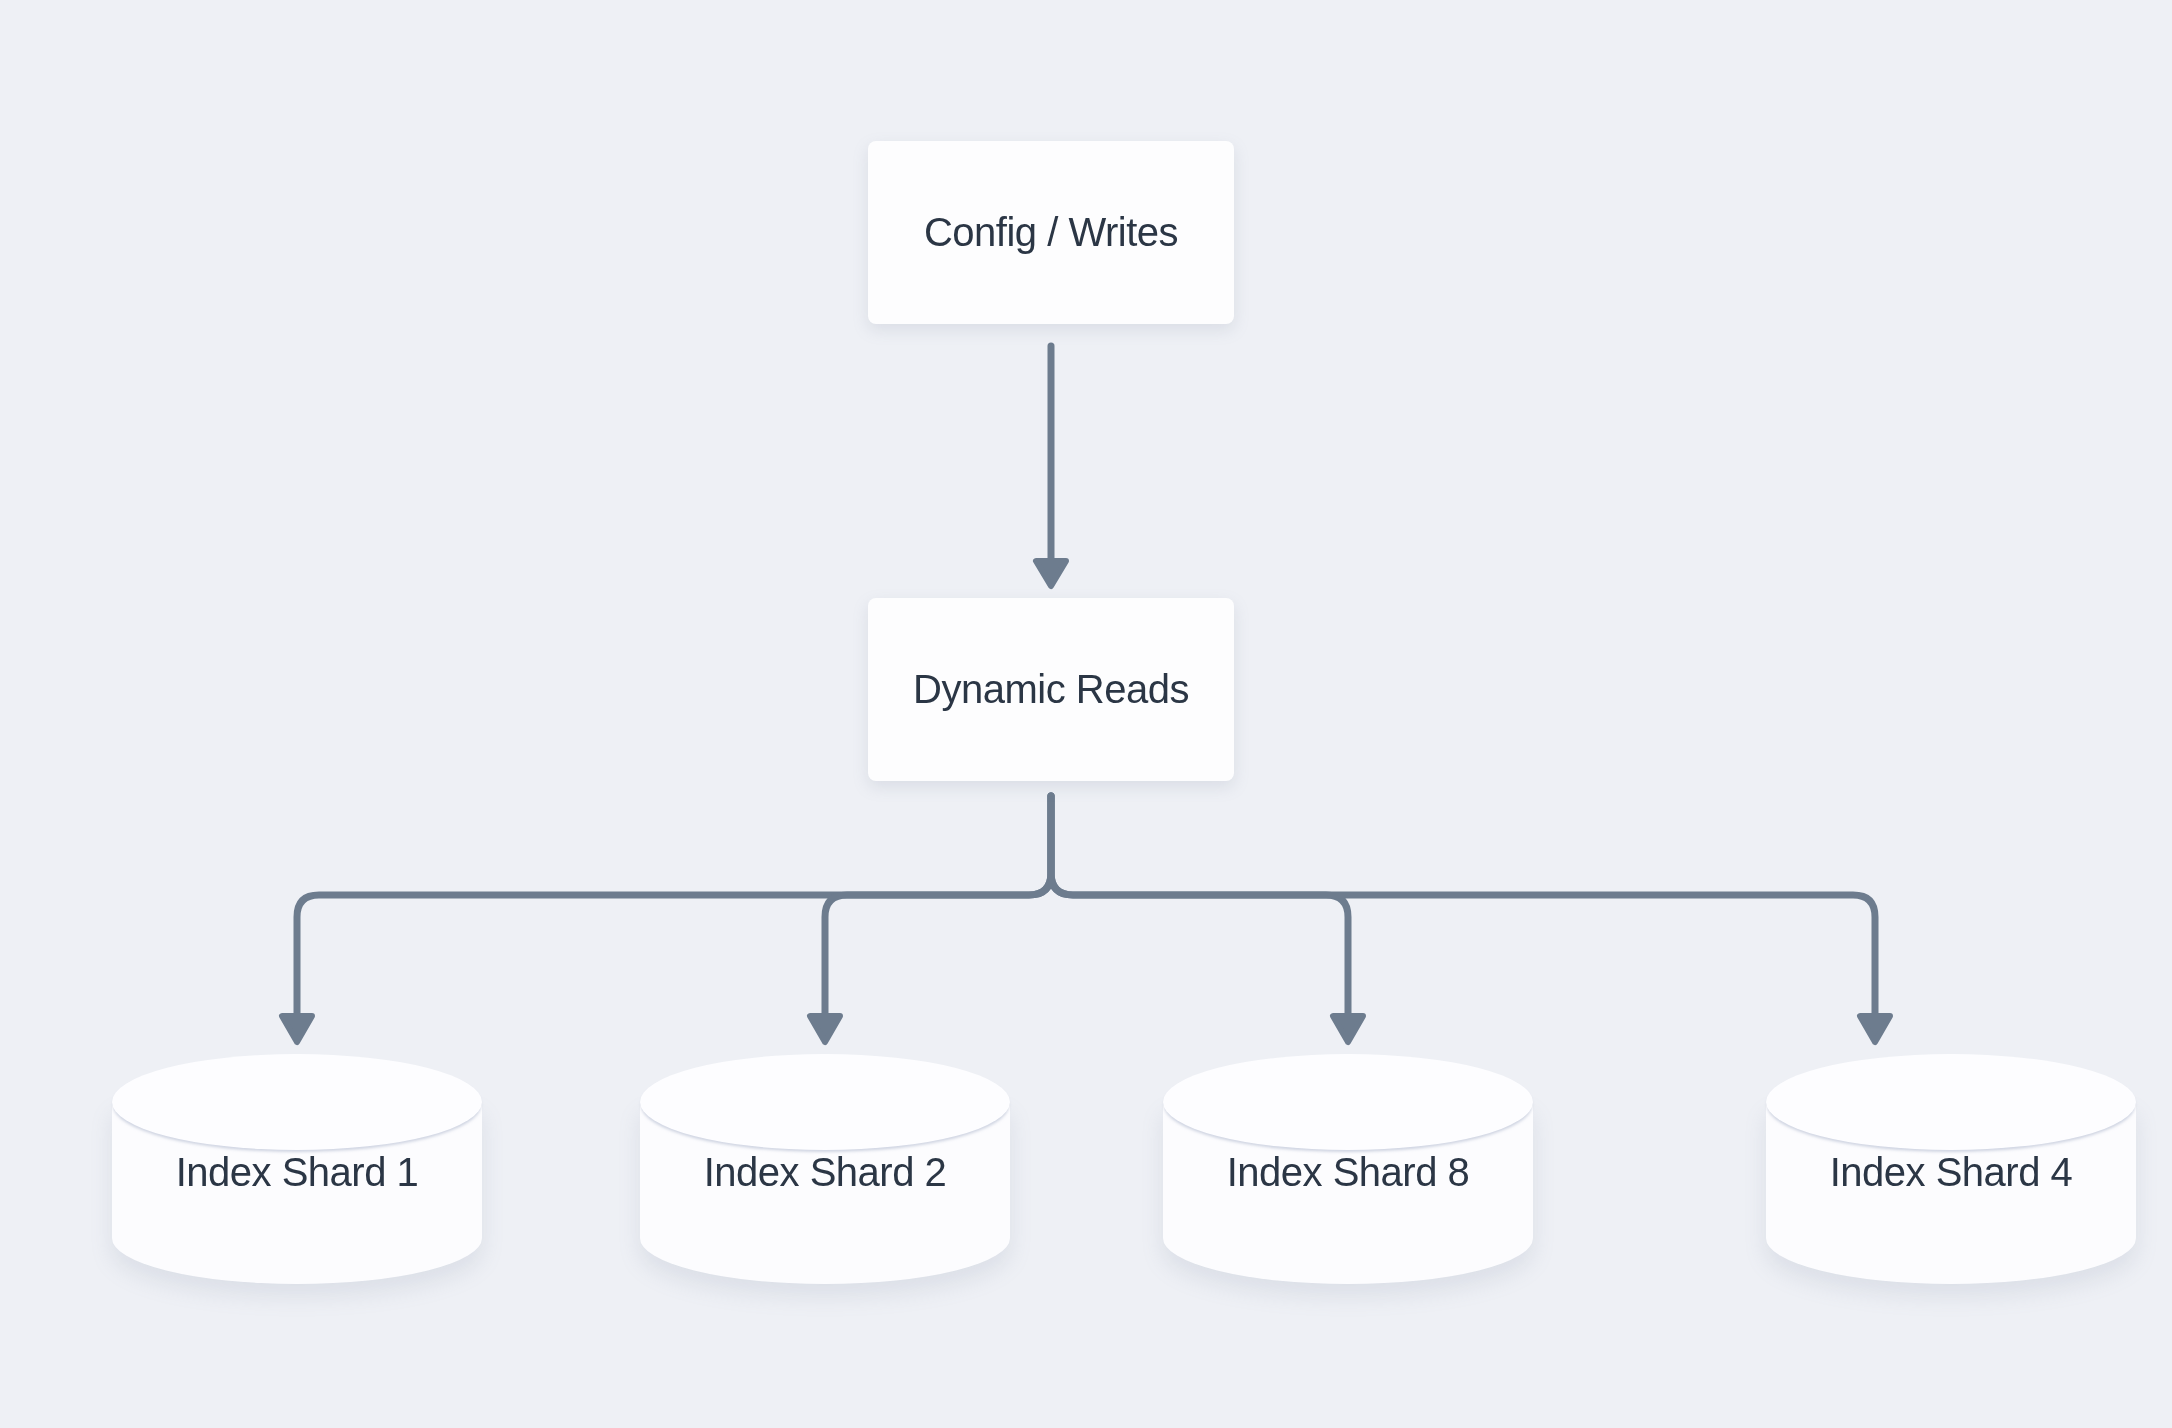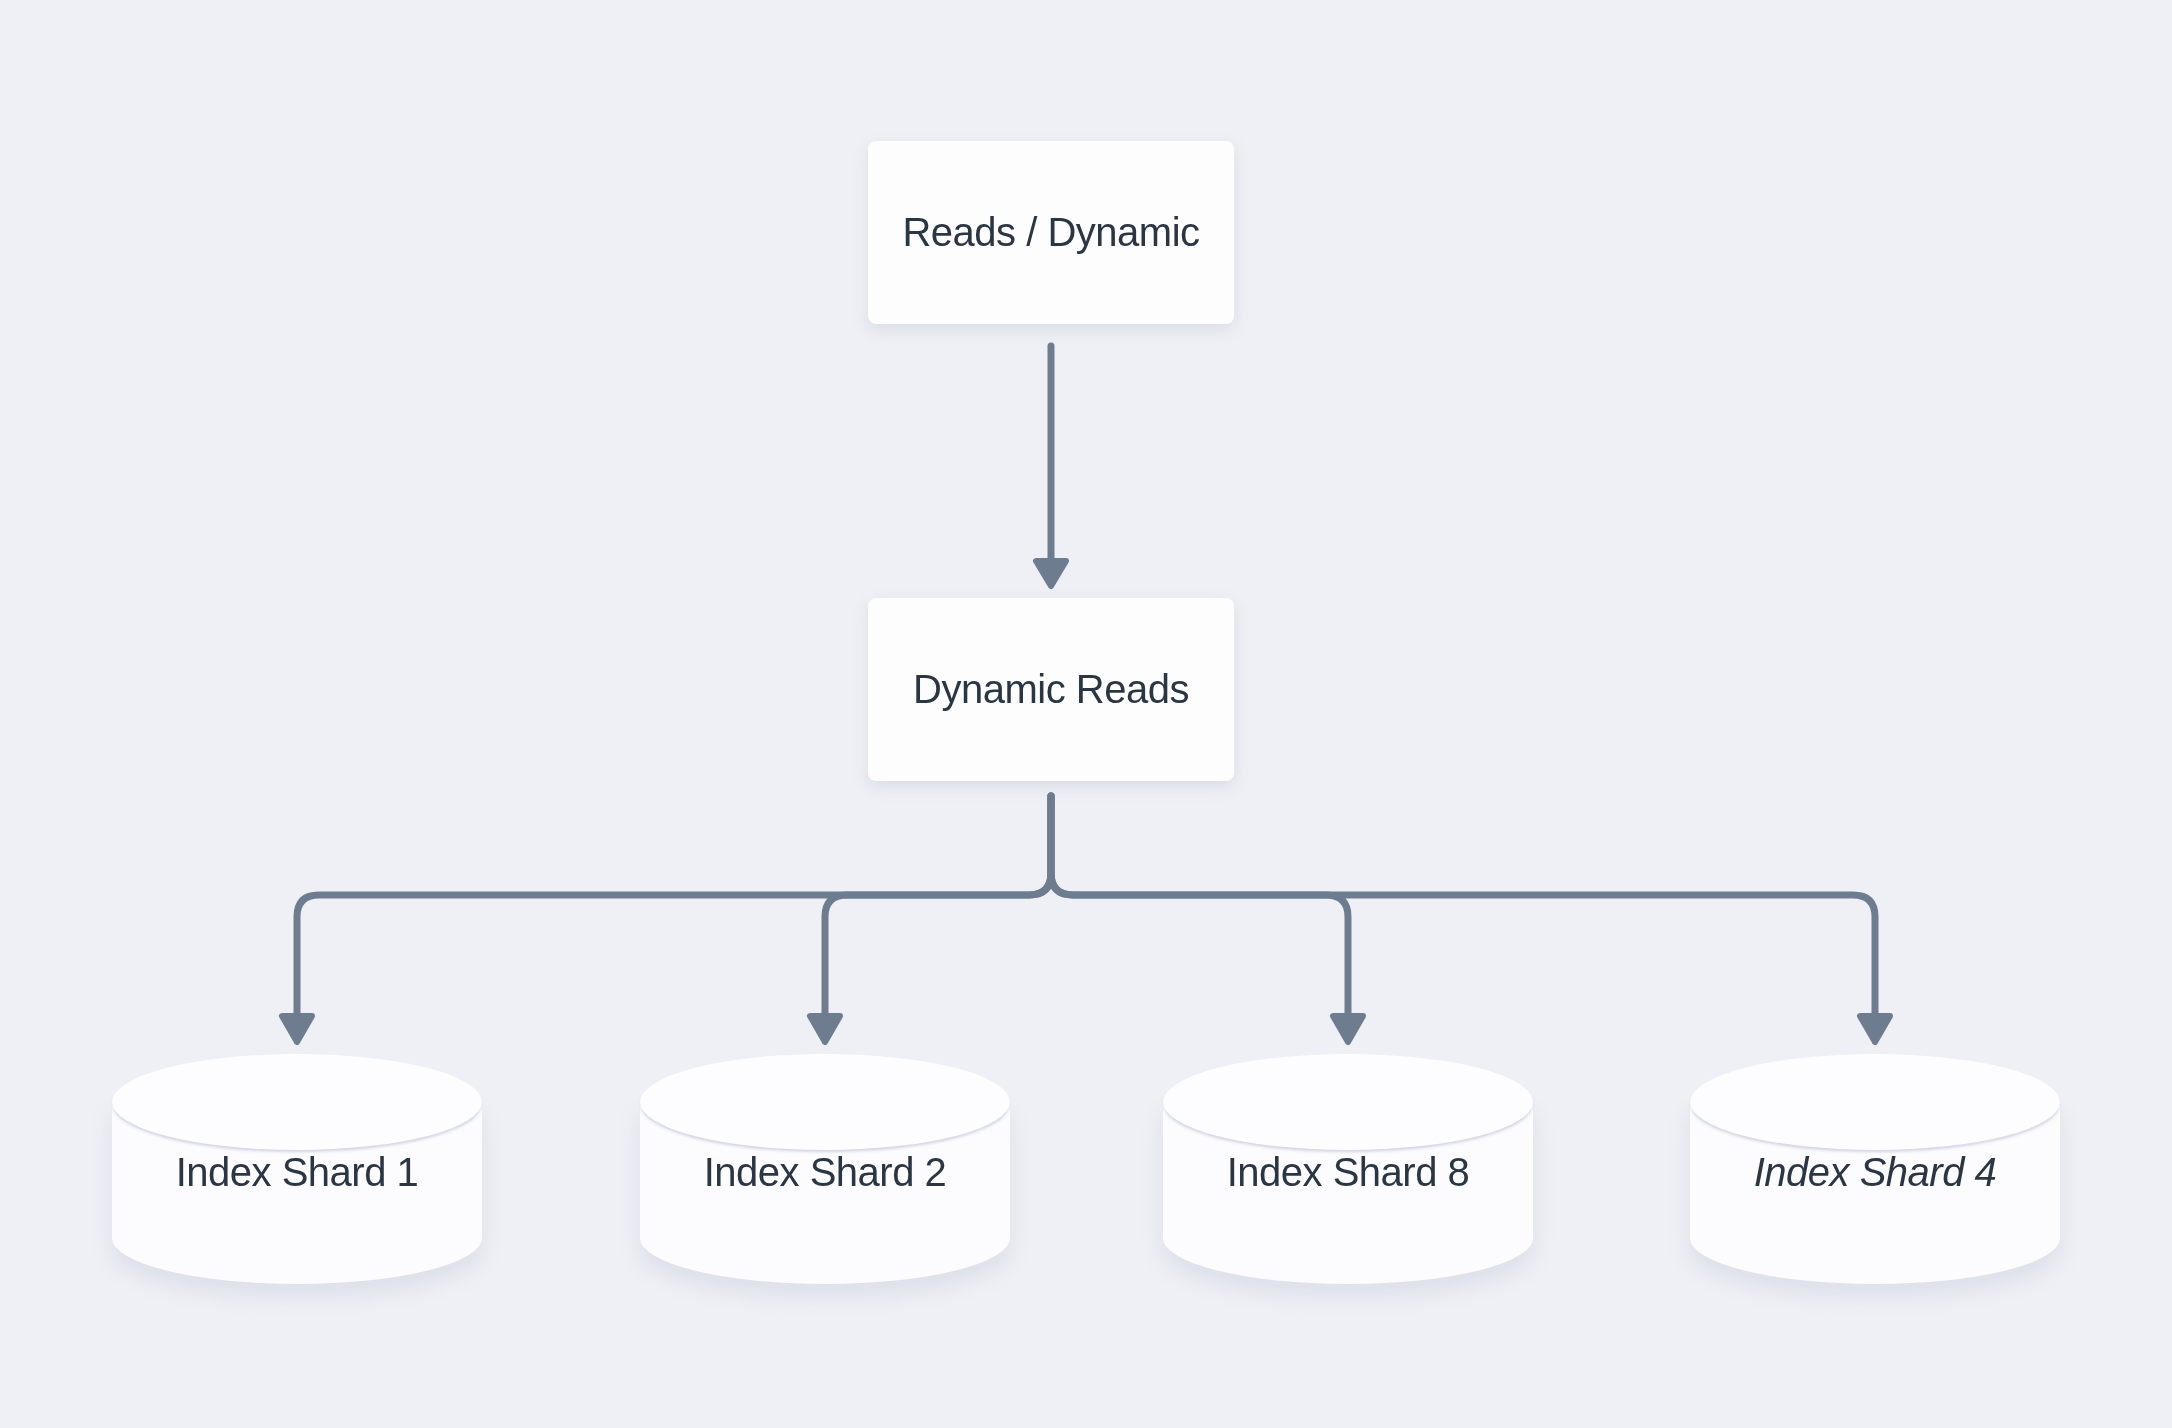--- a/index.html
+++ b/index.html
@@ -93,21 +93,21 @@
     align-items: flex-start;
     justify-content: center;
   }
   
   #box-reads-writes   { left: 868px; top: 141px; }
   #box-dynamic-config { left: 868px; top: 598px; }
   
   #cyl-shard-1 { left: 112px;  top: 1054px; }
   #cyl-shard-2 { left: 640px;  top: 1054px; }
   #cyl-shard-3 { left: 1163px; top: 1054px; }
-  #cyl-shard-4 { left: 1690px; top: 1054px; font-style: italic; }
+  #cyl-shard-4 { left: 1766px; top: 1054px; }
 </style>
 </head>
 <body>
 
 <div class="stage">
 
   <svg class="connectors" viewBox="0 0 2172 1428" xmlns="http://www.w3.org/2000/svg" aria-hidden="true">
 
     <path class="edge" d="M 1051 346 L 1051 562"></path>
     <path class="head" d="M 1036 561 L 1066 561 L 1051 586 Z"></path>
@@ -117,21 +117,21 @@
     <path class="edge" d="M 1051 796 L 1051 873 Q 1051 895 1073 895 L 1326 895 Q 1348 895 1348 917 L 1348 1016"></path>
     <path class="edge" d="M 1051 796 L 1051 873 Q 1051 895 1073 895 L 1853 895 Q 1875 895 1875 917 L 1875 1016"></path>
 
     <path class="head" d="M 282 1016 L 312 1016 L 297 1042 Z"></path>
     <path class="head" d="M 810 1016 L 840 1016 L 825 1042 Z"></path>
     <path class="head" d="M 1333 1016 L 1363 1016 L 1348 1042 Z"></path>
     <path class="head" d="M 1860 1016 L 1890 1016 L 1875 1042 Z"></path>
   </svg>
 
   <div class="box" id="box-reads-writes">
-    <span class="node-label">Reads / Dynamic</span>
+    <span class="node-label">Config / Writes</span>
   </div>
 
   <div class="box" id="box-dynamic-config">
     <span class="node-label">Dynamic Reads</span>
   </div>
 
   <div class="cylinder" id="cyl-shard-1">
     <div class="cyl-body"></div>
     <div class="cyl-top"></div>
     <div class="cyl-label">

